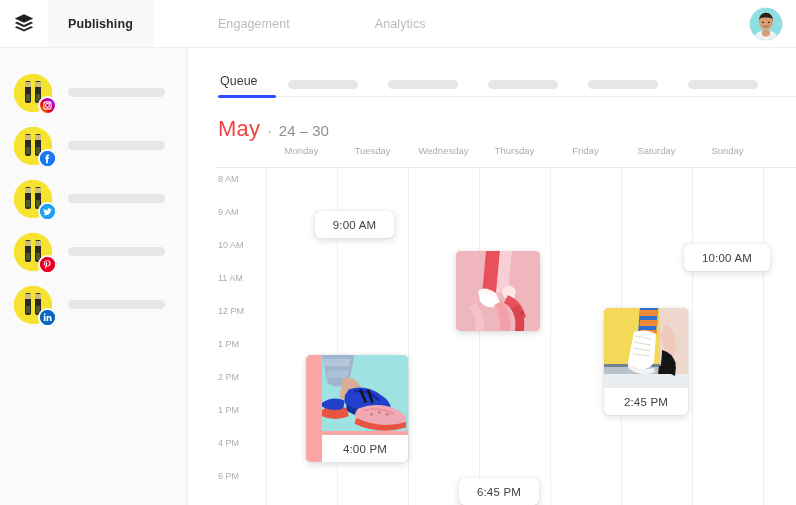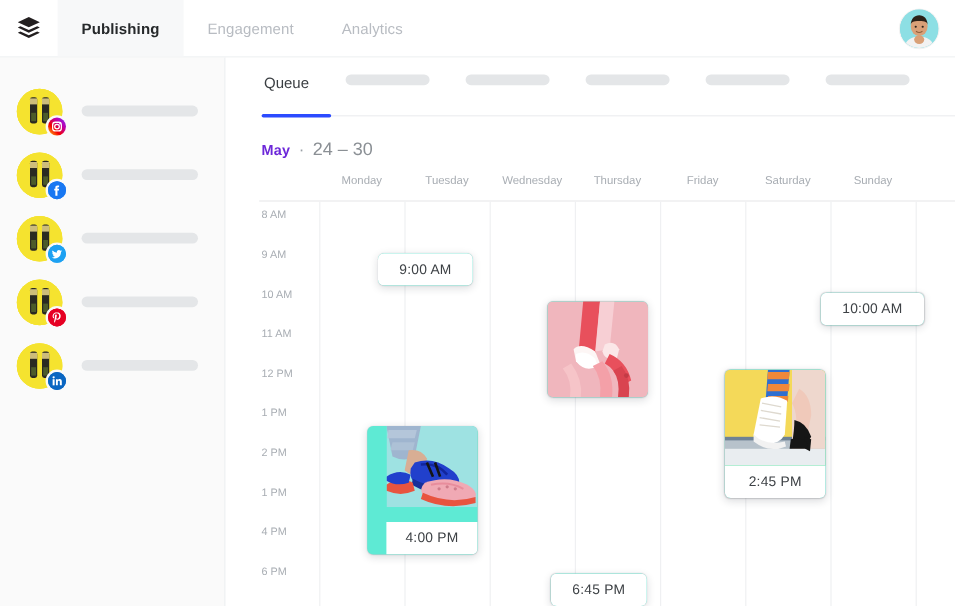--- a/index.html
+++ b/index.html
@@ -22,21 +22,21 @@
     width: 796px; height: 48px;
     background: #ffffff;
     border-bottom: 1px solid #eceef0;
     display: flex; align-items: stretch;
   }
   .logo-cell {
     width: 48px; min-width: 48px;
     display: flex; align-items: center; justify-content: center;
   }
   .logo-svg { display:block; }
-  .nav-tabs { display: flex; align-items: stretch; height: 100%; }
+  .nav-tabs { display: flex; align-items: stretch; height: 100%; gap: 45px; }
   .nav-tab {
     display: flex; align-items: center; justify-content: center;
     padding: 0 20px;
     font-size: 12.5px;
     color: #b8bcc2;
     letter-spacing: .1px;
     white-space: nowrap;
     cursor: pointer;
     height: 100%;
   }
@@ -104,21 +104,21 @@
   .main {
     position: absolute; top: 48px; left: 188px;
     width: 608px; height: 457px;
     background: #ffffff;
     overflow: hidden;
   }
   .tabs-row {
     position: relative;
     height: 36px;
     margin: 14px 0 0 0;
-    display: flex; align-items: flex-start;
+    display: flex; align-items: flex-end;
   }
   .tab-queue {
     position: relative;
     margin-left: 32px;
     font-size: 12.5px;
     color: #3a3e42;
     padding-bottom: 10px;
     cursor: pointer;
   }
   .tab-underline {
@@ -139,21 +139,21 @@
   .tabs-divider {
     position: absolute; left: 30px; right: 0; bottom: 1px;
     height: 1px; background: #edeef0;
   }
 
   .title-row {
     margin: 18px 0 0 30px;
     display: flex; align-items: baseline;
     font-size: 18px;
   }
-  .title-month { font-weight: bold; color: #6d28d9; font-size: 12px; letter-spacing: .2px; }
+  .title-month { font-weight: normal; color: #ef4444; font-size: 22px; letter-spacing: .2px; }
   .title-dot { color: #9aa0a6; margin: 0 7px; font-size: 14px; }
   .title-range { color: #8b9095; font-size: 15px; }
 
   
   .calendar {
     position: absolute;
     left: 28px; top: 97px;
     width: 586px; height: 360px;
   }
   .day-header-row {
@@ -189,21 +189,21 @@
   .col-lines { position: absolute; left: 50px; top: 0; height: 337px; }
   .col-line {
     position: absolute; top: 0; width: 1px; height: 337px;
     background: #eff0f2;
   }
 
   
   .post {
     position: absolute;
     border-radius: 5px;
-    background: #5eead4;
+    background: #fca5a5;
     box-shadow: 0 2px 7px rgba(26,32,44,.16), 0 0 1px rgba(26,32,44,.18);
     overflow: hidden;
     cursor: pointer;
   }
   .post-img {
     width: 100%;
     position: relative;
     overflow: hidden;
   }
   .post-time {
@@ -499,21 +499,21 @@
               <path d="M31 28 l16 3 M30 34 l17 3 M29 40 l17 3 M29 46 l17 2" stroke="#ded9cf" stroke-width="1.1"></path>
               <path d="M62 16 q10 6 10 22 l-4 20 l-10 0 q4 -20 -2 -30 z" fill="#f0c9ba"></path>
               <path d="M58 42 q10 2 14 14 l-4 6 l-12 0 q2 -12 2 -20 z" fill="#161616"></path>
               <path d="M66 56 l6 2 l-1 10 l-4 -2 z" fill="#161616"></path>
               <path d="M55 58 q10 -2 14 4 l-1 4 l-14 0 z" fill="#161616"></path>
             </svg>
           </div>
           <div class="post-time">2:45 PM</div>
         </div>
 
-        <div class="post" style="left:90px; top:187px; width:92px;padding-left:16px;">
+        <div class="post" style="left:90px; top:187px; width:102px;padding-left:16px;">
           <div class="post-img" style="height:80px">
             <svg class="art" viewBox="0 0 90 80" preserveAspectRatio="none">
               <rect width="90" height="80" fill="#9ee2e2"></rect>
               <path d="M0 0 h34 l-6 30 q-10 6 -22 0 z" fill="#9fb5cf"></path>
               <path d="M2 4 h28 l-2 8 h-27 z" fill="#b4c6da"></path>
               <path d="M6 16 h22 l-2 8 h-22 z" fill="#adc1d6"></path>
               <path d="M22 24 q12 -2 18 8 l-2 14 q-10 6 -20 -2 z" fill="#d8ae94"></path>
               <path d="M28 36 q18 -6 34 6 q10 6 10 14 l-2 6 q-20 6 -40 -4 q-8 -6 -6 -16 z" fill="#2140cc"></path>
               <path d="M34 38 q16 -2 26 10" stroke="#12259c" stroke-width="2.4" fill="none"></path>
               <path d="M40 36 l6 14 M48 36 l5 14" stroke="#151515" stroke-width="2.6" fill="none"></path>

